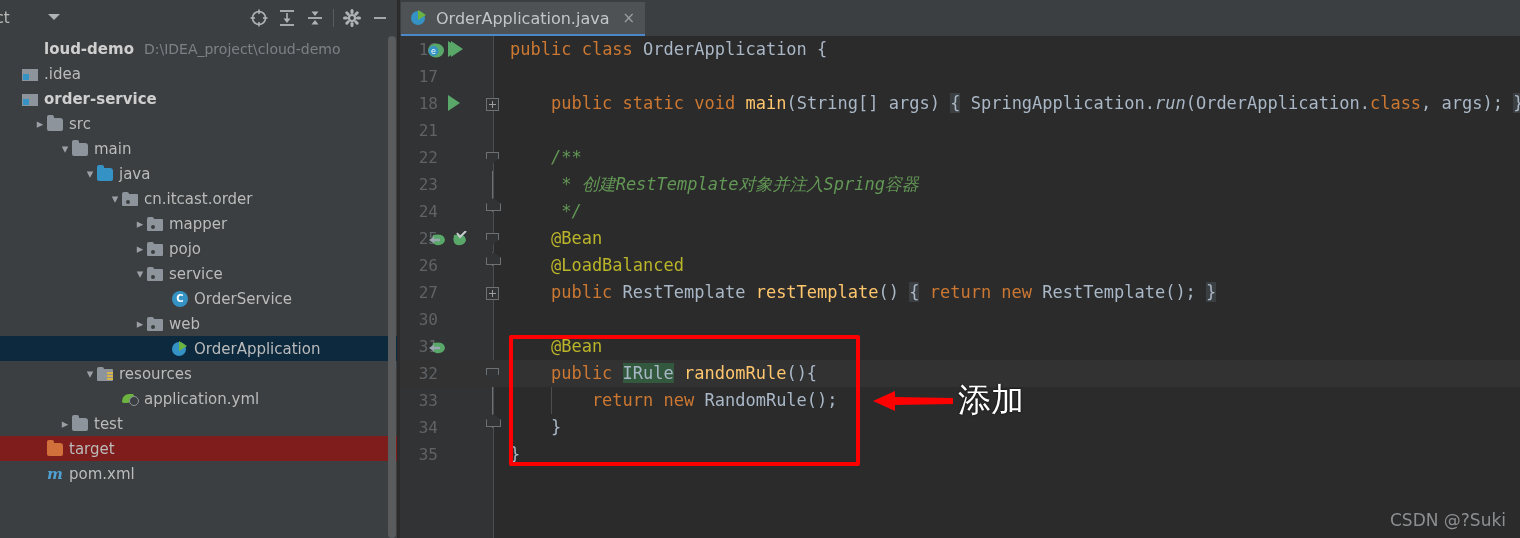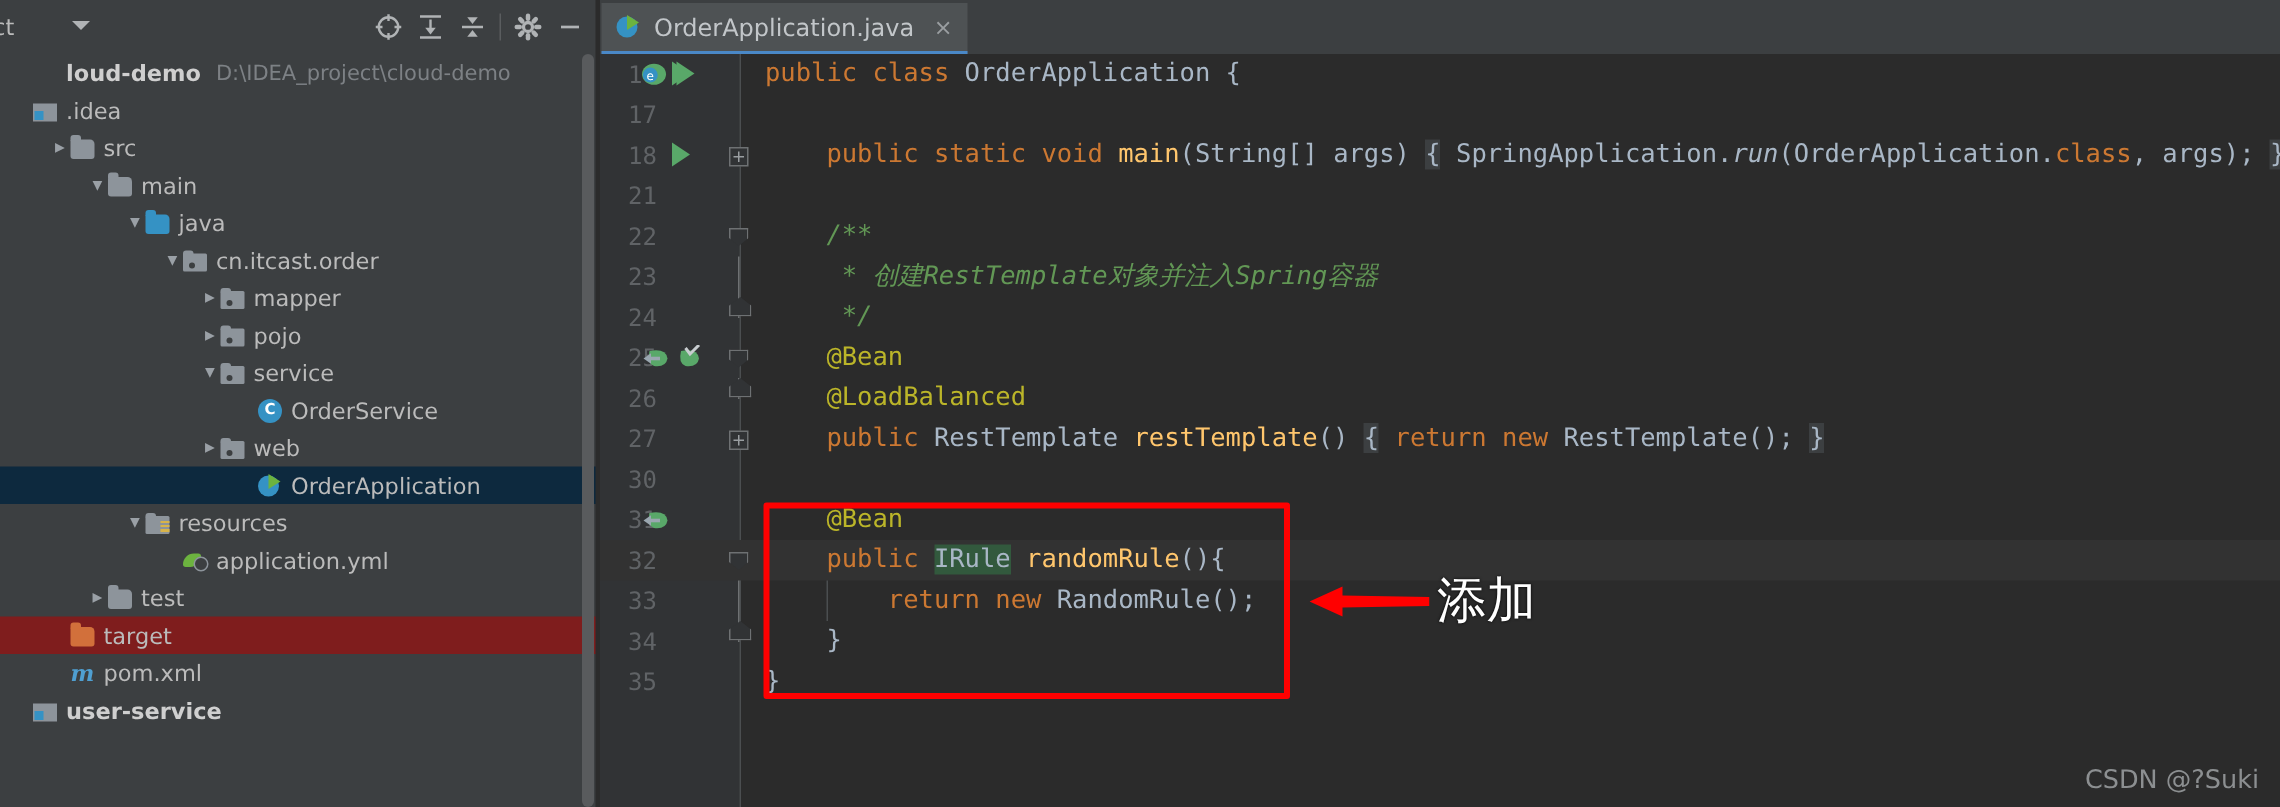--- a/index.html
+++ b/index.html
@@ -232,20 +232,26 @@
           <span class="lbl bold">loud-demo</span>
           <span class="path">D:\IDEA_project\cloud-demo</span>
         </div>
         <div class="row">
           <span style="display:inline-block;width:8px;flex:0 0 8px;"></span>
           <span class="arrow"></span>
           <span class="ic ic-module"></span>
           <span class="lbl">.idea</span>
         </div>
         <div class="row">
+          <span style="display:inline-block;width:8px;flex:0 0 8px;"></span>
+          <span class="arrow"></span>
+          <span class="ic ic-module"></span>
+          <span class="lbl bold">order-service</span>
+        </div>
+        <div class="row">
           <span style="display:inline-block;width:33px;flex:0 0 33px;"></span>
           <span class="arrow right"></span>
           <span class="ic ic-folder"></span>
           <span class="lbl">src</span>
         </div>
         <div class="row">
           <span style="display:inline-block;width:58px;flex:0 0 58px;"></span>
           <span class="arrow down"></span>
           <span class="ic ic-folder"></span>
           <span class="lbl">main</span>
@@ -320,26 +326,20 @@
           <span style="display:inline-block;width:33px;flex:0 0 33px;"></span>
           <span class="arrow"></span>
           <span class="ic ic-folder orange"></span>
           <span class="lbl">target</span>
         </div>
         <div class="row">
           <span style="display:inline-block;width:33px;flex:0 0 33px;"></span>
           <span class="arrow"></span>
           <span class="ic ic-maven">m</span>
           <span class="lbl">pom.xml</span>
-        </div>
-        <div class="row">
-          <span style="display:inline-block;width:8px;flex:0 0 8px;"></span>
-          <span class="arrow"></span>
-          <span class="ic ic-module"></span>
-          <span class="lbl bold">user-service</span>
         </div>
       </div>
 
     <div class="panel-scrollbar">
       <div class="thumb"></div>
     </div>
   </div>
   <div class="panel-divider"></div>
 
   <div class="editor">

